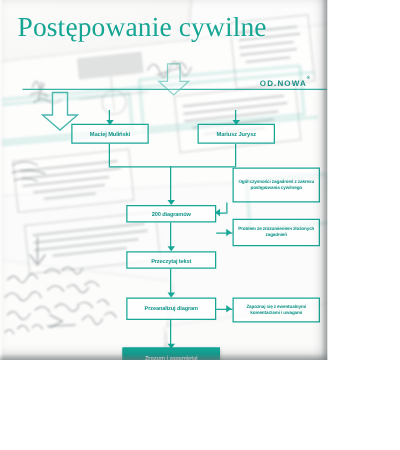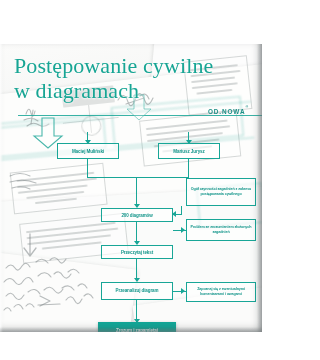--- a/index.html
+++ b/index.html
@@ -2,21 +2,20 @@
 <html><head>
 <meta charset="utf-8">
 <style>
   html,body{margin:0;padding:0;background:#ffffff;}
   body{width:262px;height:360px;overflow:hidden;font-family:"Liberation Sans",sans-serif;}
 
   #cover{
     position:relative;width:262px;height:288px;overflow:hidden;
     background:#f4f5f4;
     box-sizing:border-box;
-    margin-top:44px;
   }
 
   
   .bg-layer{position:absolute;inset:0;}
   .paper-base{
     background:
       linear-gradient(170deg,#fbfbfa 0%,#f2f3f2 38%,#e9eae9 62%,#f6f6f5 100%);
   }
   .paper-sheet{
     position:absolute;background:#fdfdfc;
@@ -265,21 +264,20 @@
     <div class="fline" style="left:136px;top:256px;width:1.2px;height:22px;"></div>
     <div class="arrow-d" style="left:133.6px;top:275px;"></div>
 
     <div class="fbox fbox-solid" style="left:98px;top:278px;width:78px;height:17px;font-size:4.6px;">
       <span>Zrozum i zapamiętaj</span>
     </div>
   </div>
 
   <div id="title-block">
     <div class="title-line">Postępowanie cywilne</div>
-    <div class="title-line">w diagramach</div>
   </div>
 
   <div id="logo">
     <span class="logo-text">OD.NOWA</span><sup class="logo-text" style="font-size:3.6px;vertical-align:super;">®</sup>
   </div>
 
   <div id="spine"></div>
   <div id="right-band"></div>
   <div id="bottom-band"></div>
   <div id="edge-shadow"></div>

